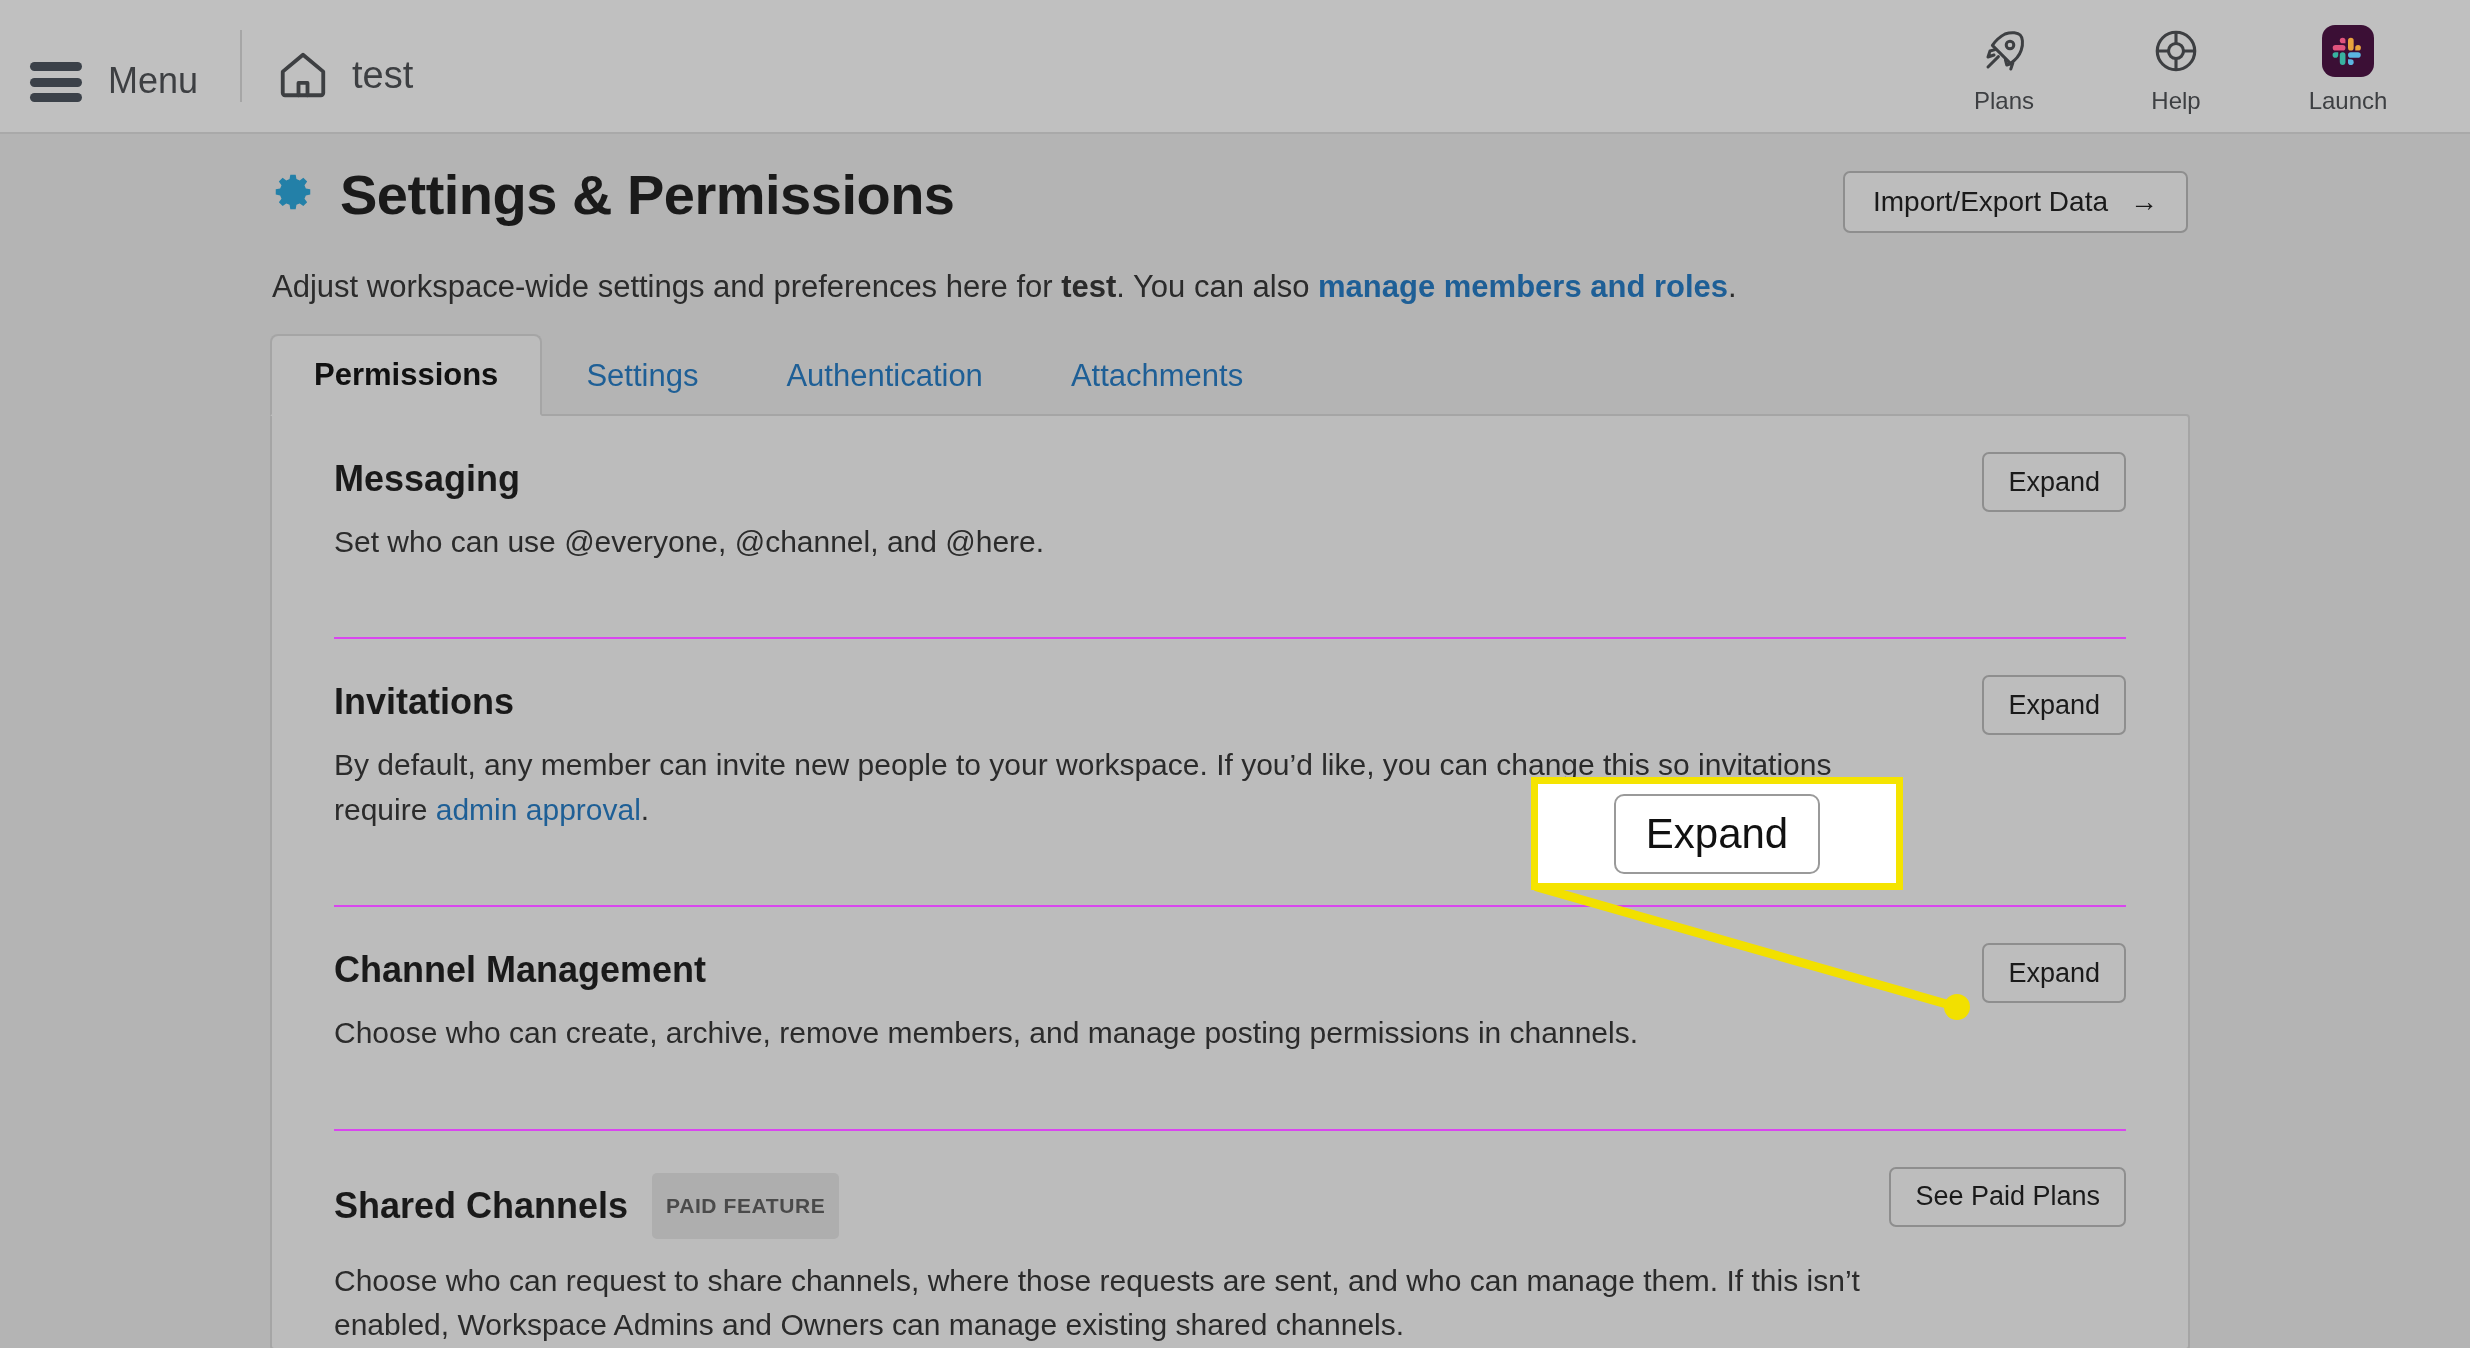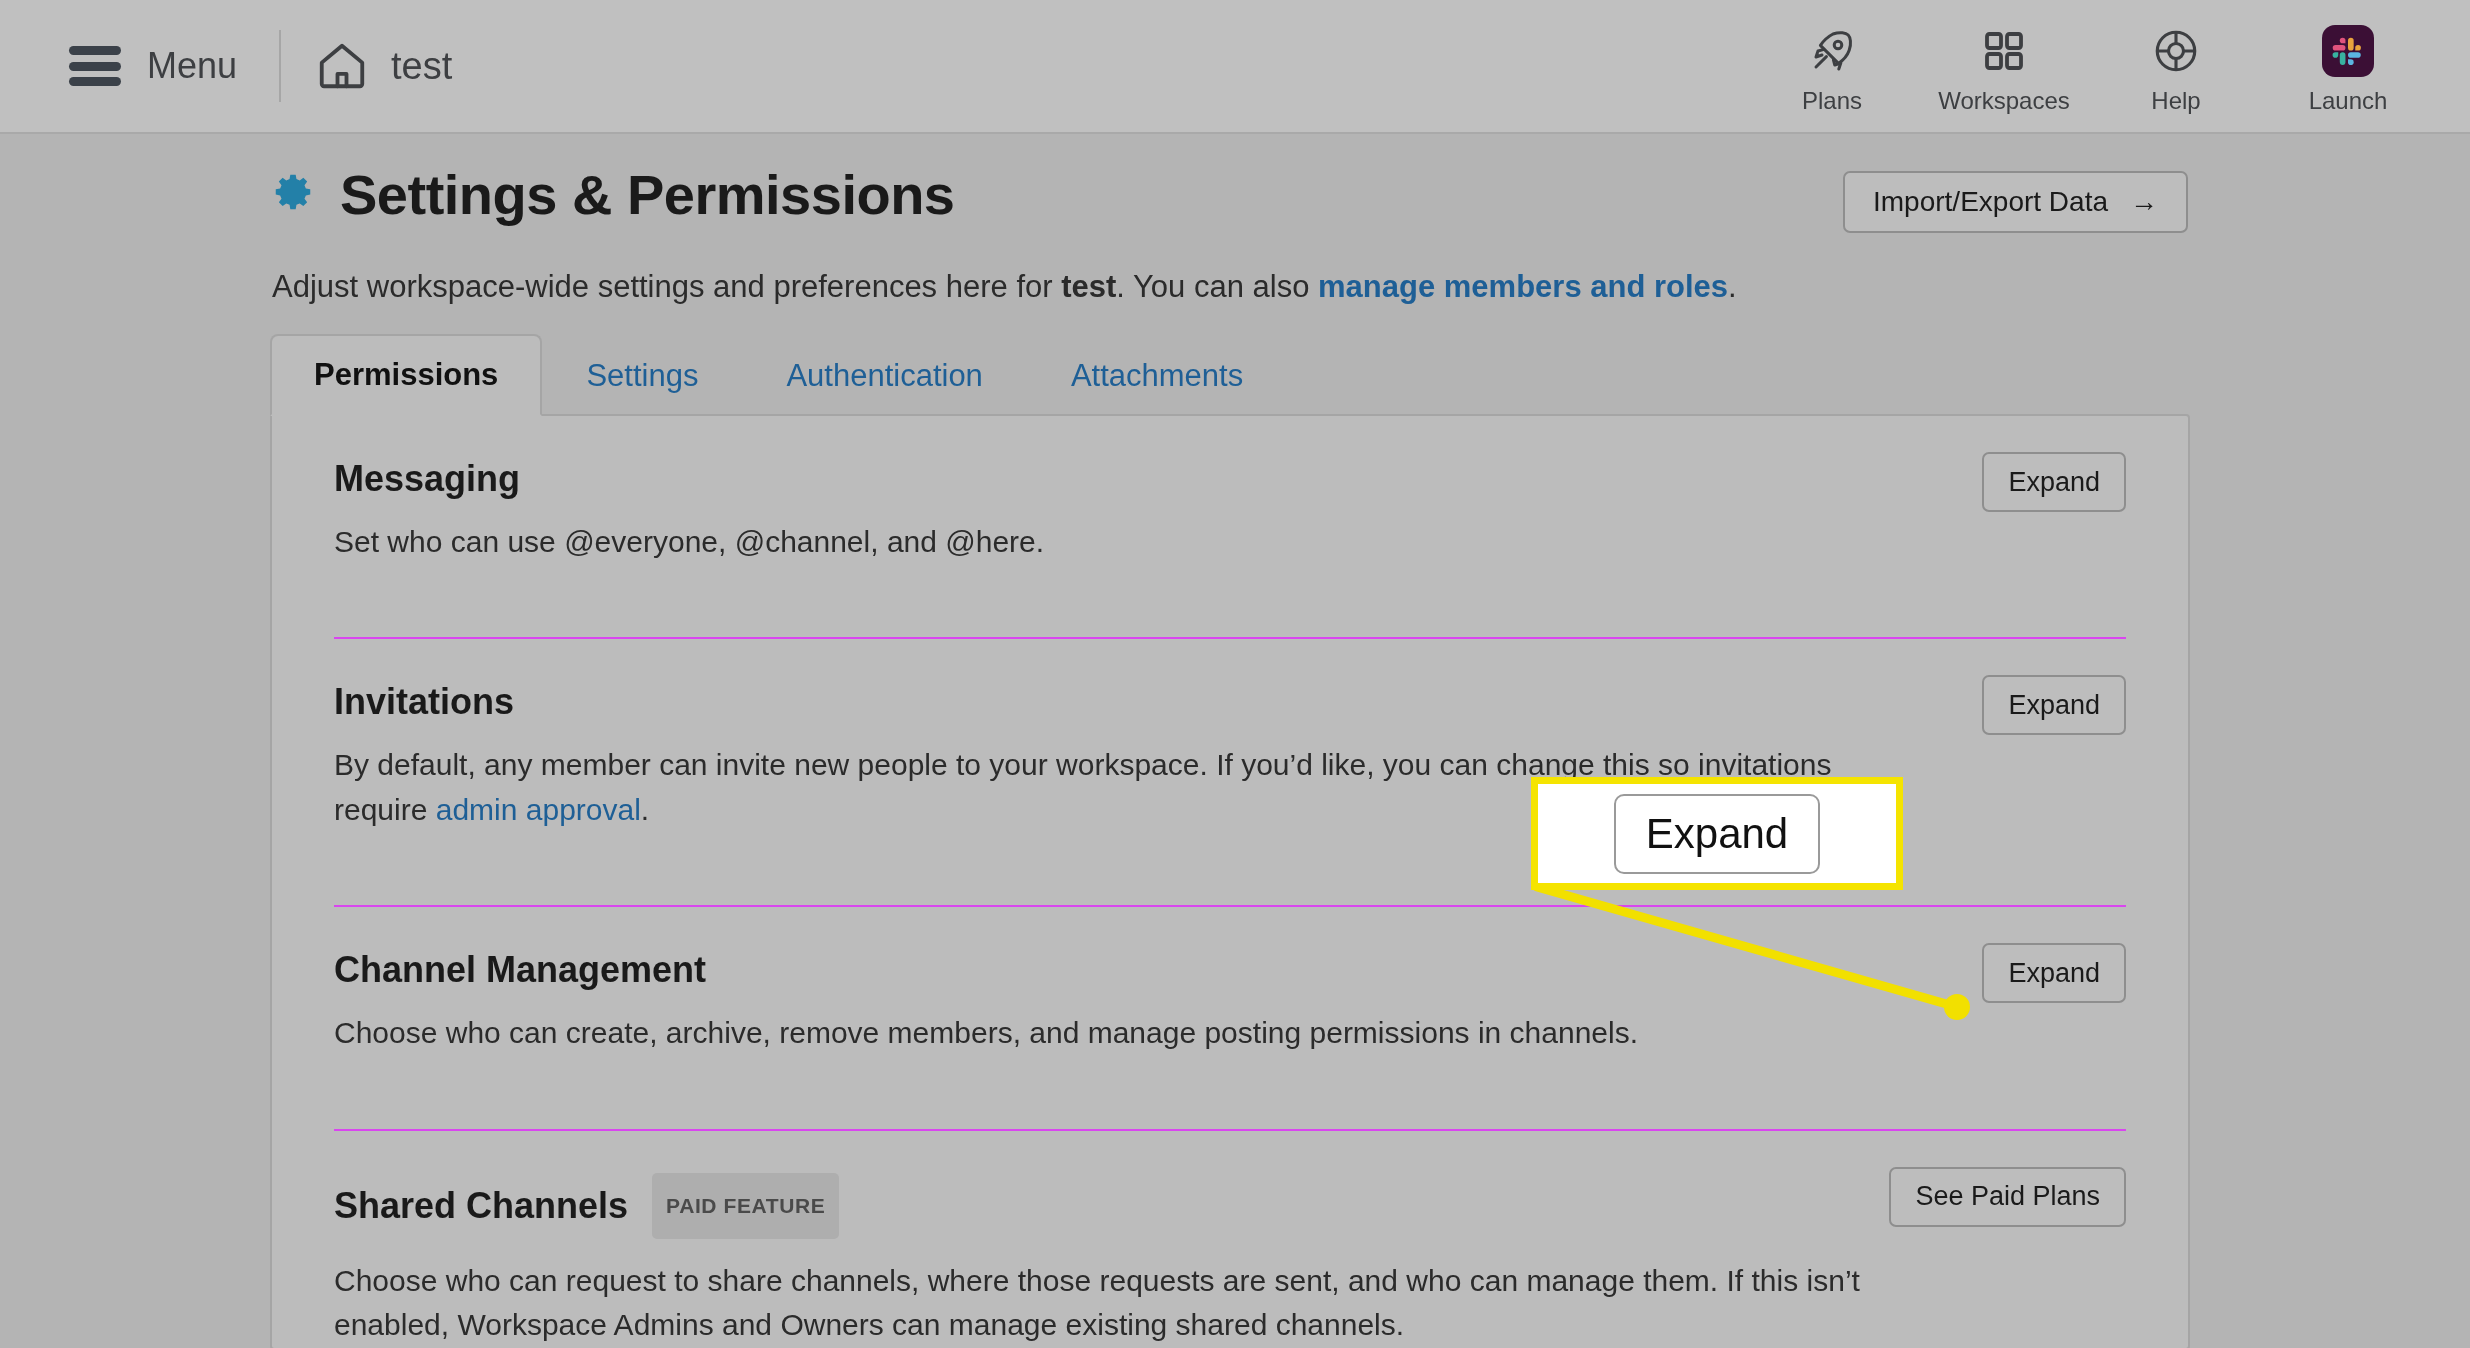--- a/index.html
+++ b/index.html
@@ -16,23 +16,22 @@
     position: absolute;
     left: 0; top: 0;
     width: 2470px; height: 134px;
     background: #c0c0c0;
     border-bottom: 2px solid #a9a9a9;
     display: flex;
     align-items: center;
   }
   .topbar-left {
     display: flex;
-    align-items: center;
-    padding-left: 45px;
-    margin-left: 24px;
+    align-items: flex-end;
+    padding-left: 30px;
   }
   .hamburger {
     width: 52px; height: 40px;
     display: flex; flex-direction: column;
     justify-content: space-between;
     cursor: pointer;
   }
   .hamburger span {
     display: block;
     height: 9px;
@@ -302,31 +301,20 @@
           <path d="M12.5 3.5c3.5-1.2 6.5-.6 7.6.5 1.1 1.1 1.7 4.1.5 7.6-.9 2.6-3 5-5.4 6.6l-4.5-4.5-4.5-4.5c1.6-2.4 4-4.5 6.3-5.7z"></path>
           <circle cx="15" cy="9" r="1.9"></circle>
           <path d="M9.2 14.8 4 20"></path>
           <path d="M7.6 11.3 5 12l-1 3 3-1"></path>
           <path d="M12.7 16.4 13.4 19l3-1-1 3"></path>
         </svg>
       </span>
       <span class="nav-label">Plans</span>
     </div>
 
-    <div class="nav-item">
-      <span class="nav-icon">
-        <svg viewBox="0 0 24 24" width="48" height="48" fill="none" stroke="#3d3f42" stroke-width="1.9">
-          <rect x="3.5" y="3.5" width="7" height="7" rx="1.2"></rect>
-          <rect x="13.5" y="3.5" width="7" height="7" rx="1.2"></rect>
-          <rect x="3.5" y="13.5" width="7" height="7" rx="1.2"></rect>
-          <rect x="13.5" y="13.5" width="7" height="7" rx="1.2"></rect>
-        </svg>
-      </span>
-      <span class="nav-label">Workspaces</span>
-    </div>
 
     <div class="nav-item">
       <span class="nav-icon">
         <svg viewBox="0 0 24 24" width="50" height="50" fill="none" stroke="#3d3f42" stroke-width="1.5">
           <circle cx="12" cy="12" r="9"></circle>
           <circle cx="12" cy="12" r="3.6"></circle>
           <path d="M12 3v5.4M12 15.6V21M3 12h5.4M15.6 12H21"></path>
         </svg>
       </span>
       <span class="nav-label">Help</span>

